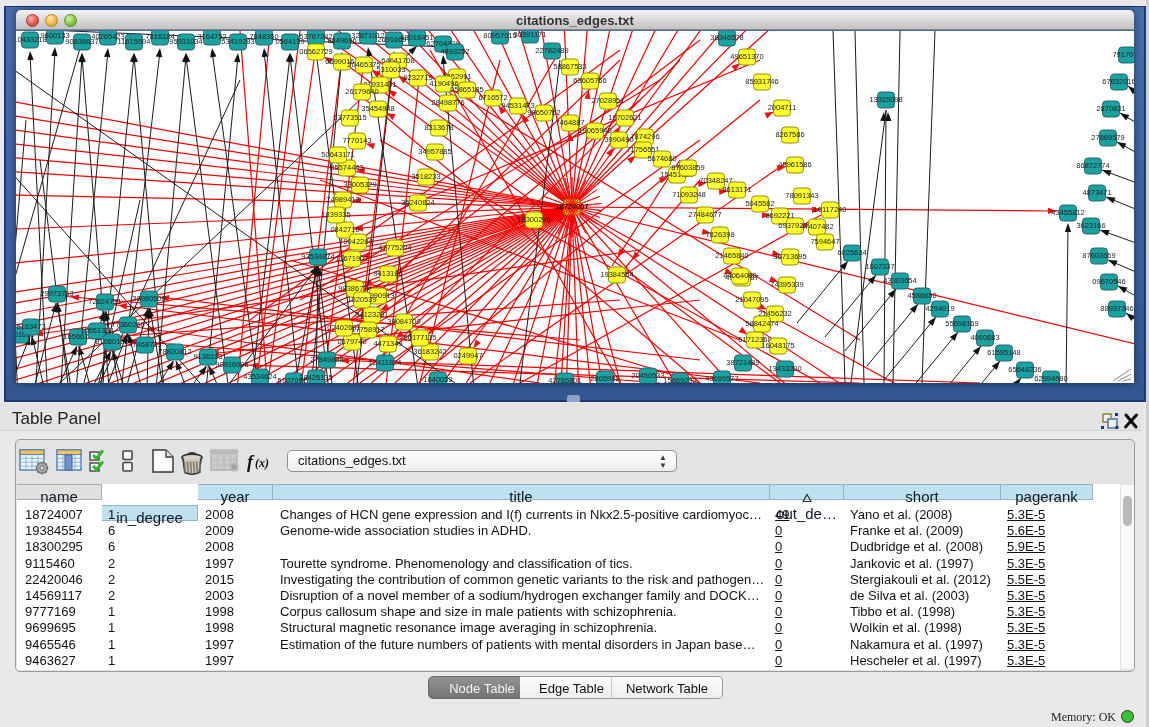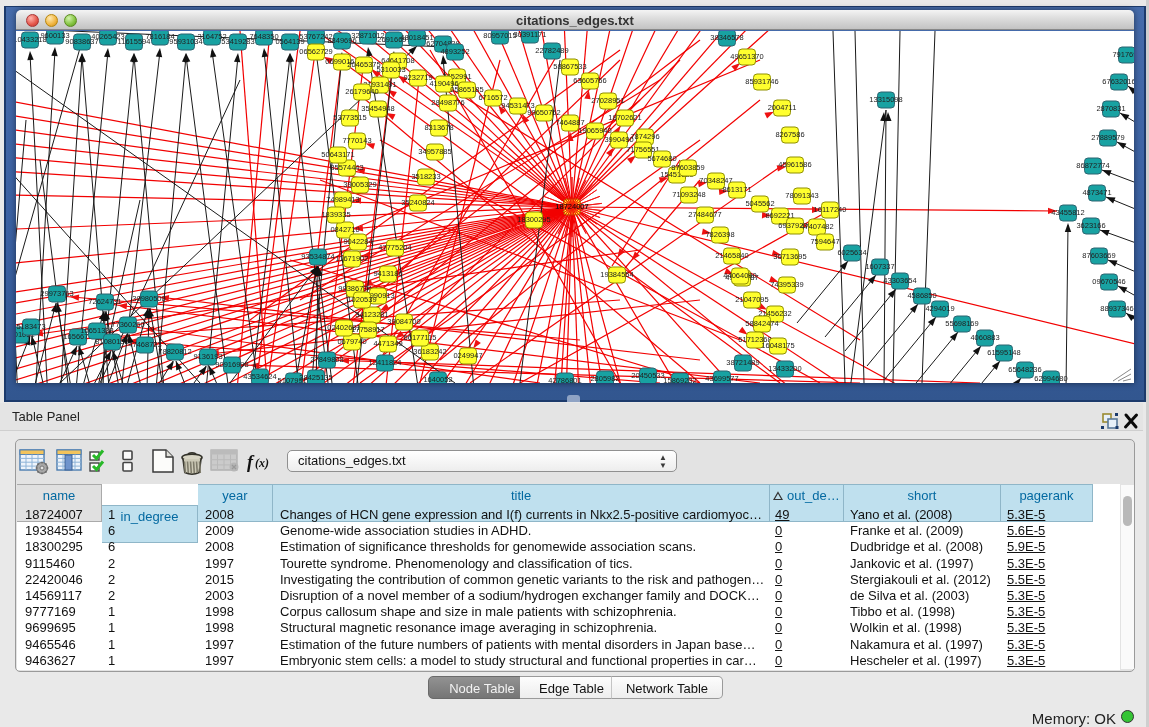--- a/index.html
+++ b/index.html
@@ -8,40 +8,40 @@
 #win { position:absolute; left:16px; top:10px; width:1118px; height:373px; border-radius:5px 5px 0 0;
   box-shadow:0 0 6px rgba(0,0,0,0.5); }
 #titlebar { position:absolute; left:0; top:0; width:100%; height:20px; border-radius:5px 5px 0 0;
   background:linear-gradient(180deg,#f4f4f4,#dcdcdc 45%,#c3c3c3); border-bottom:1px solid #888; }
 #title { position:absolute; width:100%; text-align:center; top:2.5px; font-size:13px; font-weight:bold; color:#333; }
 .tl { position:absolute; top:3.5px; width:13px; height:13px; border-radius:50%; }
 #canvas { position:absolute; left:0; top:21px; width:1118px; height:352px; background:#fff; overflow:hidden; }
 #tablepanel { position:absolute; left:0; top:402px; width:1149px; height:325px; background:#e9e9e9; }
 #tpbar { position:absolute; left:0; top:1px; width:1143px; height:28px; background:#e4e4e4;
   border-bottom:1px solid #cfcfcf; }
-#tpbar span { position:absolute; left:12px; top:6px; font-size:13px; color:#222; }
+#tpbar span { position:absolute; left:12px; top:6px; font-size:17px; color:#222; }
 #container { position:absolute; left:15px; top:439px; width:1120px; height:233px; background:#e3e3e3;
   border:1.5px solid #9a9a9a; border-radius:5px; }
 #dropdown { position:absolute; left:287px; top:450px; width:390px; height:22px; background:linear-gradient(180deg,#ffffff,#ededed); border:1px solid #909090; border-radius:5px; font-size:13px; color:#111; padding:2px 0 0 10px; }
 #dropdown .arrows { position:absolute; right:9px; top:3px; font-size:8px; color:#3a3a3a; line-height:8px; }
 #table { position:absolute; left:17px; top:484px; width:1103px; height:186px; background:#fff; overflow:hidden; }
-.th { position:absolute; top:484px; height:38px; background:#bfe0ee; border:1px solid #8fb6c8; border-left:none;
-  font-size:13px; color:#0369a1; text-align:center; padding-top:3px; }
+.th { position:absolute; top:484px; height:16px; background:#bfe0ee; border:1px solid #8fb6c8; border-left:none;
+  font-size:15px; color:#0f172a; text-align:center; padding-top:3px; }
 .row { position:absolute; left:17px; width:1103px; height:16px; font-size:13px; color:#111; }
 .row .c { position:absolute; top:0; white-space:nowrap; overflow:hidden; }
 .c0 { left:8px; width:80px; }
 .c1 { left:91px; width:90px; }
 .c2 { left:188px; width:70px; }
 .c3 { left:263px; width:492px; }
 .c4 { left:758px; width:70px;text-decoration:underline; }
 .c5 { left:833px; width:155px; }
 .c6 { left:990px; width:90px;text-decoration:underline; }
 .seg { position:absolute; top:676px; height:23px; font-size:13px; text-align:center; padding-top:4px;
   border:1px solid #9a9a9a; background:linear-gradient(180deg,#fdfdfd,#ededed); color:#111; }
-#memory { position:absolute; right:33px; top:710px; font-size:15px; color:#222; }
+#memory { position:absolute; right:33px; top:710px; font-size:12px; color:#222;font-family:Liberation Serif, serif; }
 #memdot { position:absolute; left:1121px; top:710px; width:13px; height:13px; border-radius:50%;
   background:#35c435; border:1.5px solid #333; }
 #scrollbar { position:absolute; left:1121px; top:485px; width:13px; height:184px; background:#fafafa; }
 #thumb { position:absolute; left:1123px; top:496px; width:9px; height:30px; background:#b9b9b9; border-radius:5px; }
 #rightedge { position:absolute; left:1146px; top:0; width:3px; height:727px; background:#cfcfcf; }
 </style></head>
 <body>
 <div id="page">
 <div id="frame"></div>
 <div id="win">
@@ -832,21 +832,20 @@
       <span class="c c2">2009</span>
       <span class="c c3">Genome-wide association studies in ADHD.</span>
       <span class="c c4">0</span>
       <span class="c c5">Franke et al. (2009)</span>
       <span class="c c6">5.6E-5</span>
     </div>
 <div class="row" style="top:539.4px">
 <span class="c c0">18300295</span>
       <span class="c c1">6</span>
       <span class="c c2">2008</span>
-      <span class="c c3">Estimation of significance thresholds for genomewide association scans.</span>
       <span class="c c4">0</span>
       <span class="c c5">Dudbridge et al. (2008)</span>
       <span class="c c6">5.9E-5</span>
     </div>
 <div class="row" style="top:555.6px">
 <span class="c c0">9115460</span>
       <span class="c c1">2</span>
       <span class="c c2">1997</span>
       <span class="c c3">Tourette syndrome. Phenomenology and classification of tics.</span>
       <span class="c c4">0</span>
@@ -895,21 +894,20 @@
       <span class="c c2">1997</span>
       <span class="c c3">Estimation of the future numbers of patients with mental disorders in Japan base…</span>
       <span class="c c4">0</span>
       <span class="c c5">Nakamura et al. (1997)</span>
       <span class="c c6">5.3E-5</span>
     </div>
 <div class="row" style="top:652.8px">
 <span class="c c0">9463627</span>
       <span class="c c1">1</span>
       <span class="c c2">1997</span>
-      <span class="c c3">Embryonic stem cells: a model to study structural and functional properties in car…</span>
       <span class="c c4">0</span>
       <span class="c c5">Hescheler et al. (1997)</span>
       <span class="c c6">5.3E-5</span>
     </div>
 <div id="scrollbar"></div>
     <div id="thumb"></div>
 <div class="seg" style="left:428px;width:108px;border-radius:5px 0 0 5px;background:linear-gradient(180deg,#929292,#757575);color:#f2f2f2;border-color:#6a6a6a;">Node Table</div>
 <div class="seg" style="left:520px;width:104px;border-left:none;">Edge Table</div>
 <div class="seg" style="left:611px;width:112px;border-radius:0 5px 5px 0;border-left:1px solid #c4c4c4;">Network Table</div>
 <div id="memory">Memory: OK</div>

